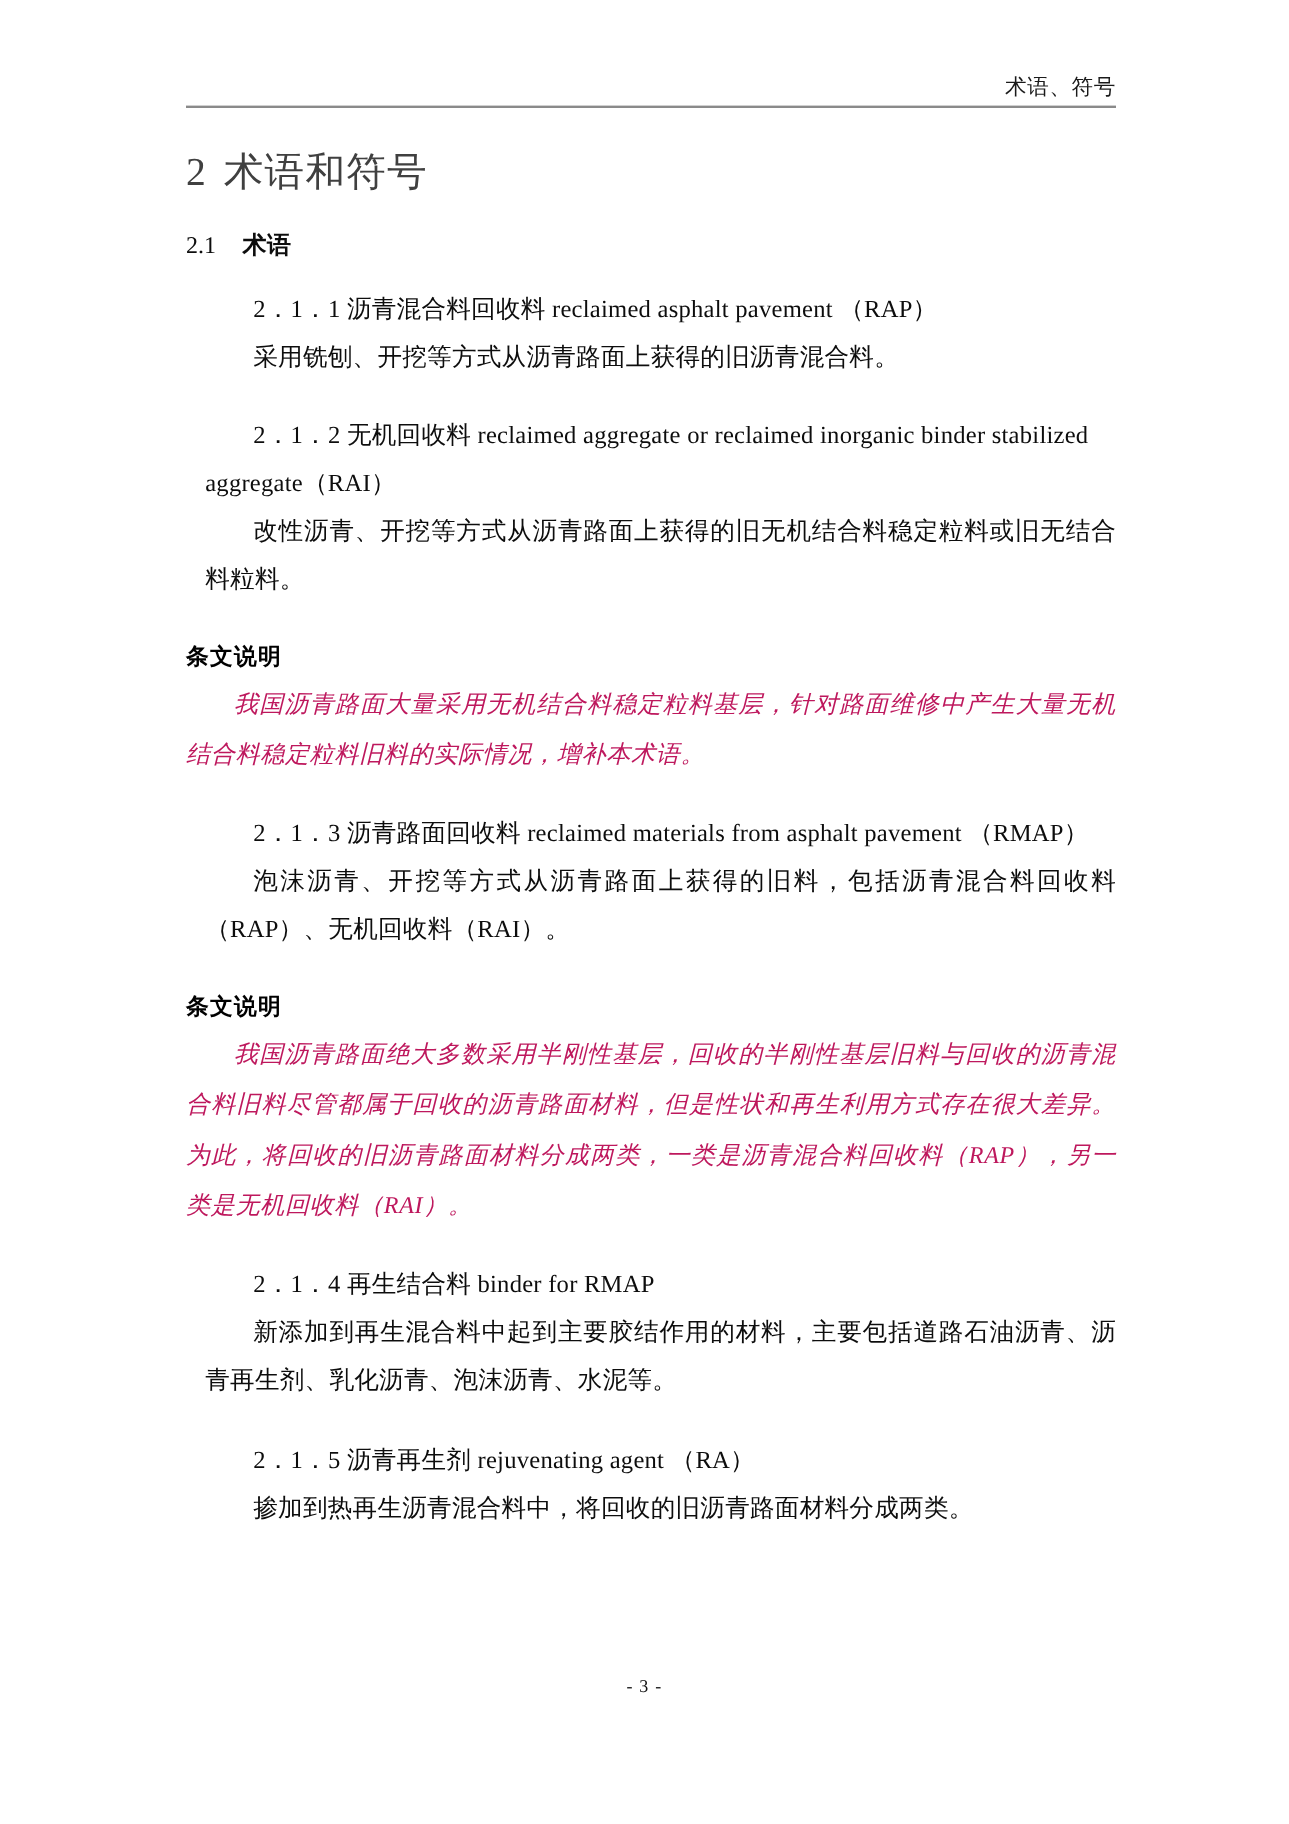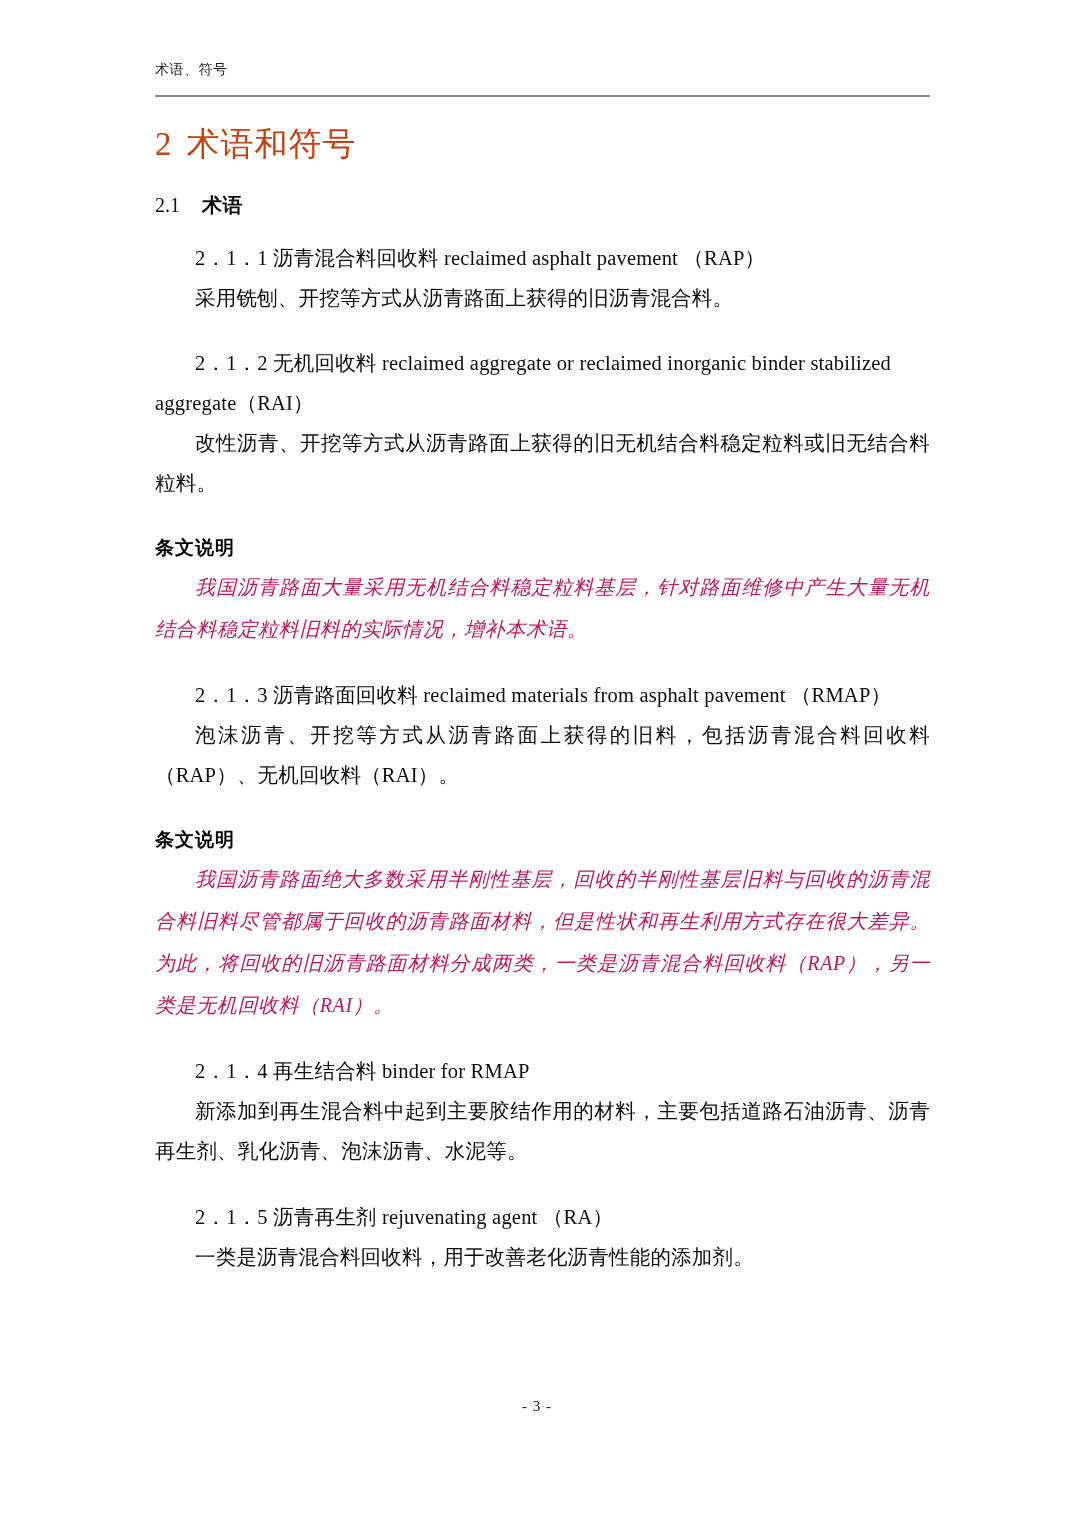--- a/index.html
+++ b/index.html
@@ -19,26 +19,27 @@
   }
 
   
   .header-zone {
     position: absolute;
     left: 155px;
     top: 62px;
     width: 775px;
   }
   .header-text {
+    text-align: right;
     font-family: "Liberation Serif", "DejaVu Serif", serif;
-    font-size: 14px;
+    font-size: 18px;
     letter-spacing: 0.5px;
     color: #1a1a1a;
     line-height: 1.2;
-    padding-bottom: 16px;
+    padding-bottom: 4px;
   }
   .header-rule {
     height: 2px;
     background: #8a8a8a;
     width: 100%;
   }
 
   
   .content {
     position: absolute;
@@ -47,21 +48,21 @@
     width: 775px;
   }
 
   .chapter-title {
     font-family: "Liberation Serif", "DejaVu Serif", serif;
     font-size: 33px;
     font-weight: 400;
     letter-spacing: 1px;
     line-height: 1.35;
     margin: 12px 0 24px 0;
-    color: #c2410c;
+    color: #404040;
   }
   .chapter-title .num { margin-right: 14px; }
 
   .section-head {
     font-size: 20px;
     line-height: 1.4;
     margin: 0 0 20px 0;
     color: #0d0d0d;
   }
   .section-head .num {
@@ -70,21 +71,21 @@
   }
   .section-head .cn {
     font-family: "Liberation Sans", "DejaVu Sans", sans-serif;
     font-weight: 700;
     margin-left: 22px;
     letter-spacing: 0.5px;
   }
 
   
   .term {
-    margin: 0 0 26px 0;
+    margin: 0 0 26px 16px;
   }
   .term-head {
     font-family: "Liberation Serif", "DejaVu Serif", serif;
     font-size: 20.5px;
     line-height: 1.95;
     text-indent: 40px;
     letter-spacing: 0.2px;
     color: #0d0d0d;
   }
   .term-body {
@@ -178,20 +179,20 @@
       <div class="note-body">我国沥青路面绝大多数采用半刚性基层，回收的半刚性基层旧料与回收的沥青混合料旧料尽管都属于回收的沥青路面材料，但是性状和再生利用方式存在很大差异。为此，将回收的旧沥青路面材料分成两类，一类是沥青混合料回收料（RAP），另一类是无机回收料（RAI）。</div>
     </div>
 
     <div class="term">
       <div class="term-head">2．1．4  再生结合料 binder for RMAP</div>
       <div class="term-body">新添加到再生混合料中起到主要胶结作用的材料，主要包括道路石油沥青、沥青再生剂、乳化沥青、泡沫沥青、水泥等。</div>
     </div>
 
     <div class="term">
       <div class="term-head">2．1．5  沥青再生剂 rejuvenating agent  （RA）</div>
-      <div class="term-body">一类是沥青混合料回收料，用于改善老化沥青性能的添加剂。</div>
+      <div class="term-body">掺加到热再生沥青混合料中，将回收的旧沥青路面材料分成两类。</div>
     </div>
 
   </div>
 
   <div class="footer">- 3 -</div>
 
 </div>
 
 </body></html>

